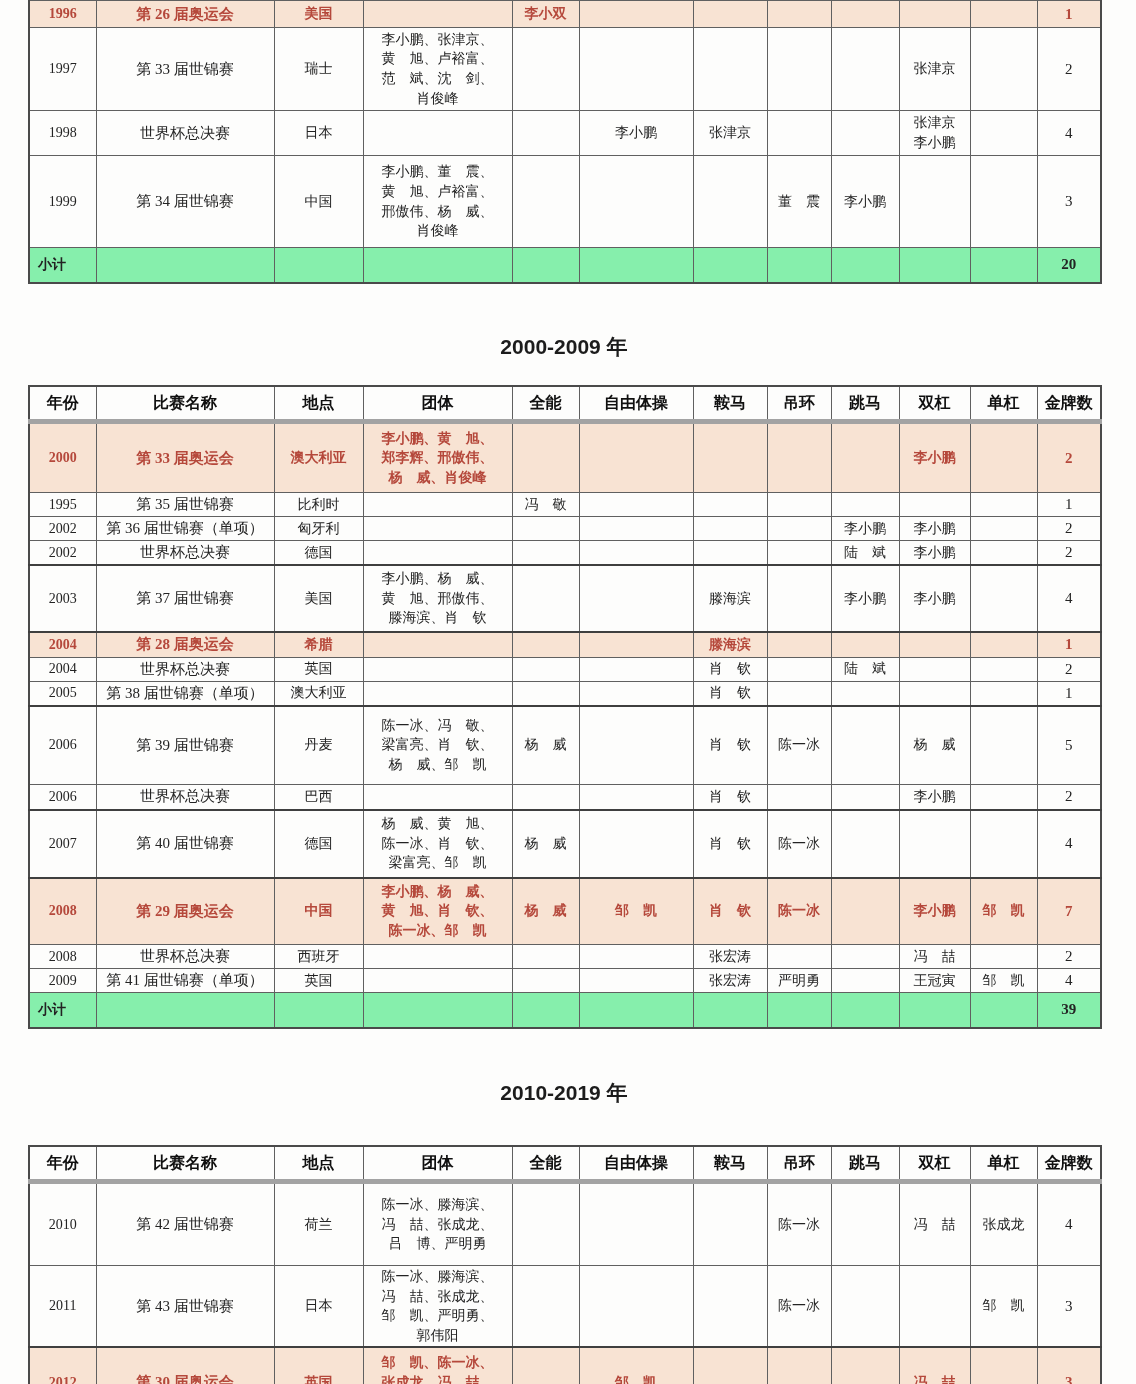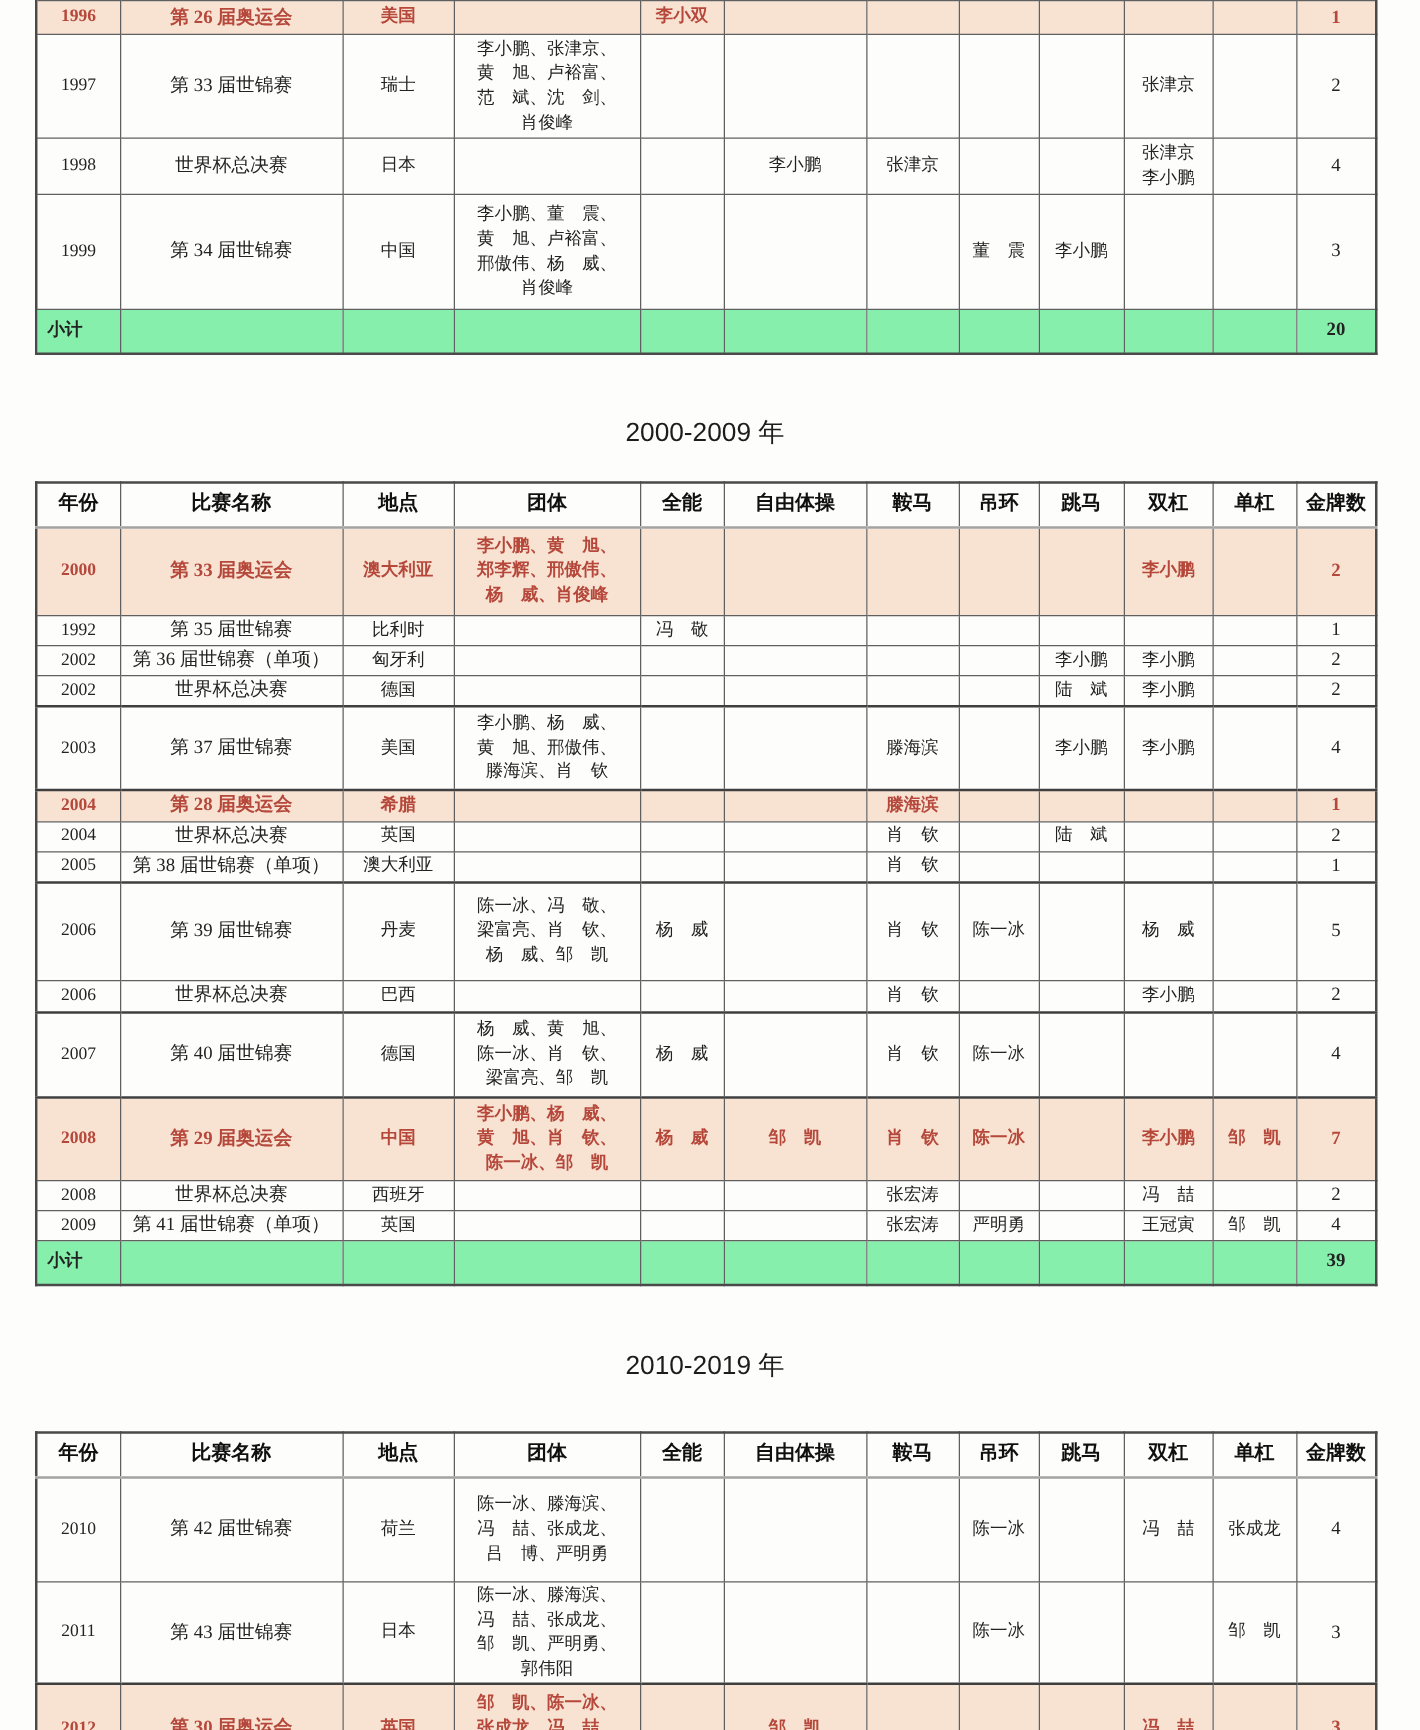--- a/index.html
+++ b/index.html
@@ -6,41 +6,41 @@
   body{
     width:1136px;height:1384px;overflow:hidden;
     background:#fdfdfc;
     font-family:"Liberation Serif","DejaVu Serif",serif;
     color:#222;
   }
   .content{margin-left:28px;width:1072px}
   .section-title{
     width:1072px;text-align:center;
     font-family:"Liberation Sans","DejaVu Sans",sans-serif;
-    font-size:21px;font-weight:400;color:#1c1c1c;
+    font-size:21px;font-weight:700;color:#1c1c1c;
     height:30px;line-height:30px;
   }
   #title-2000s{margin-top:48px;margin-bottom:23px}
   #title-2010s{margin-top:49px;margin-bottom:37px}
   table{
     border-collapse:collapse;table-layout:fixed;width:1072px;
     border:2px solid #4a4a4a;
   }
   .cut-top table{border-top:none}
   td,th{
     border:1px solid #606060;
     text-align:center;vertical-align:middle;
     padding:1px 2px;overflow:hidden;
     font-size:14px;line-height:1.4;color:#232323;
     white-space:pre-line;
   }
   th{
     font-family:"Liberation Sans","DejaVu Sans",sans-serif;
     font-size:16px;font-weight:700;color:#101010;
-    border-bottom:2px solid #a3a3a3;white-space:nowrap;
+    border-bottom:5px solid #a3a3a3;white-space:nowrap;
   }
   td:nth-child(2){font-size:15px}
   td:nth-child(12){font-size:15px}
   tr.thick td{border-top:2px solid #3f3f3f}
   tr.highlight{background:#f8e3d3}
   tr.highlight td{color:#b5483b;font-weight:700}
   tr.subtotal{background:#86efac}
   tr.subtotal td{font-weight:700}
   tr.subtotal td:first-child{text-align:left;padding-left:8px}
 </style>
@@ -190,21 +190,21 @@
             <td></td>
             <td></td>
             <td></td>
             <td></td>
             <td></td>
             <td>李小鹏</td>
             <td></td>
             <td>2</td>
           </tr>
           <tr style="height: 22px;">
-            <td>1992</td>
+            <td>1995</td>
             <td>第 35 届世锦赛</td>
             <td>比利时</td>
             <td></td>
             <td>冯　敬</td>
             <td></td>
             <td></td>
             <td></td>
             <td></td>
             <td></td>
             <td></td>

